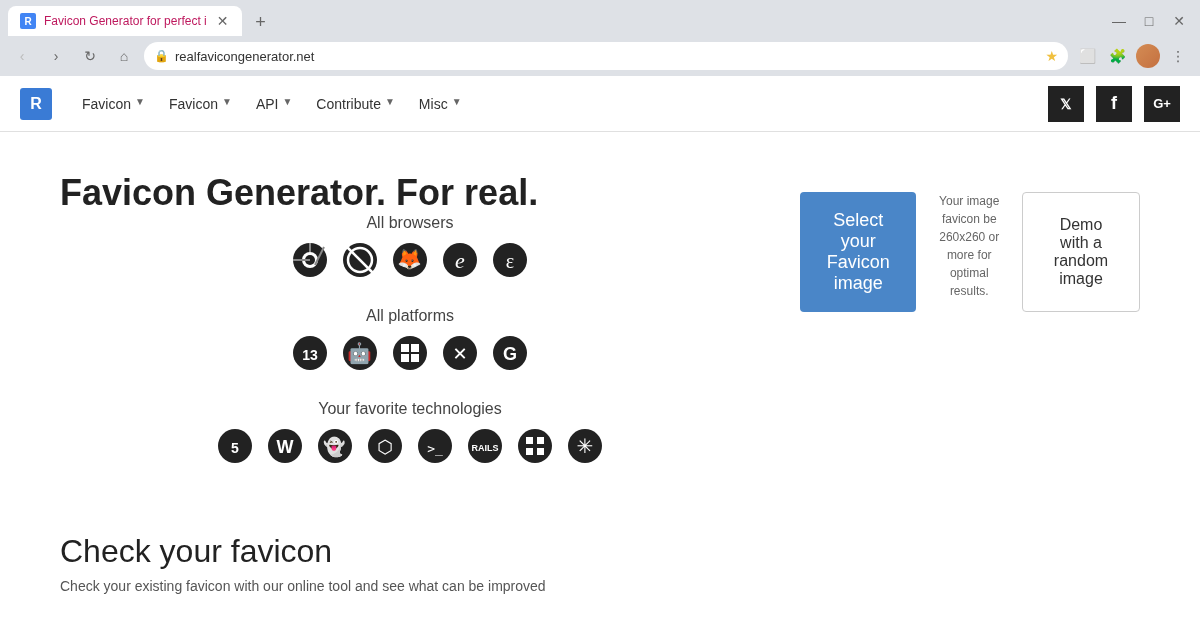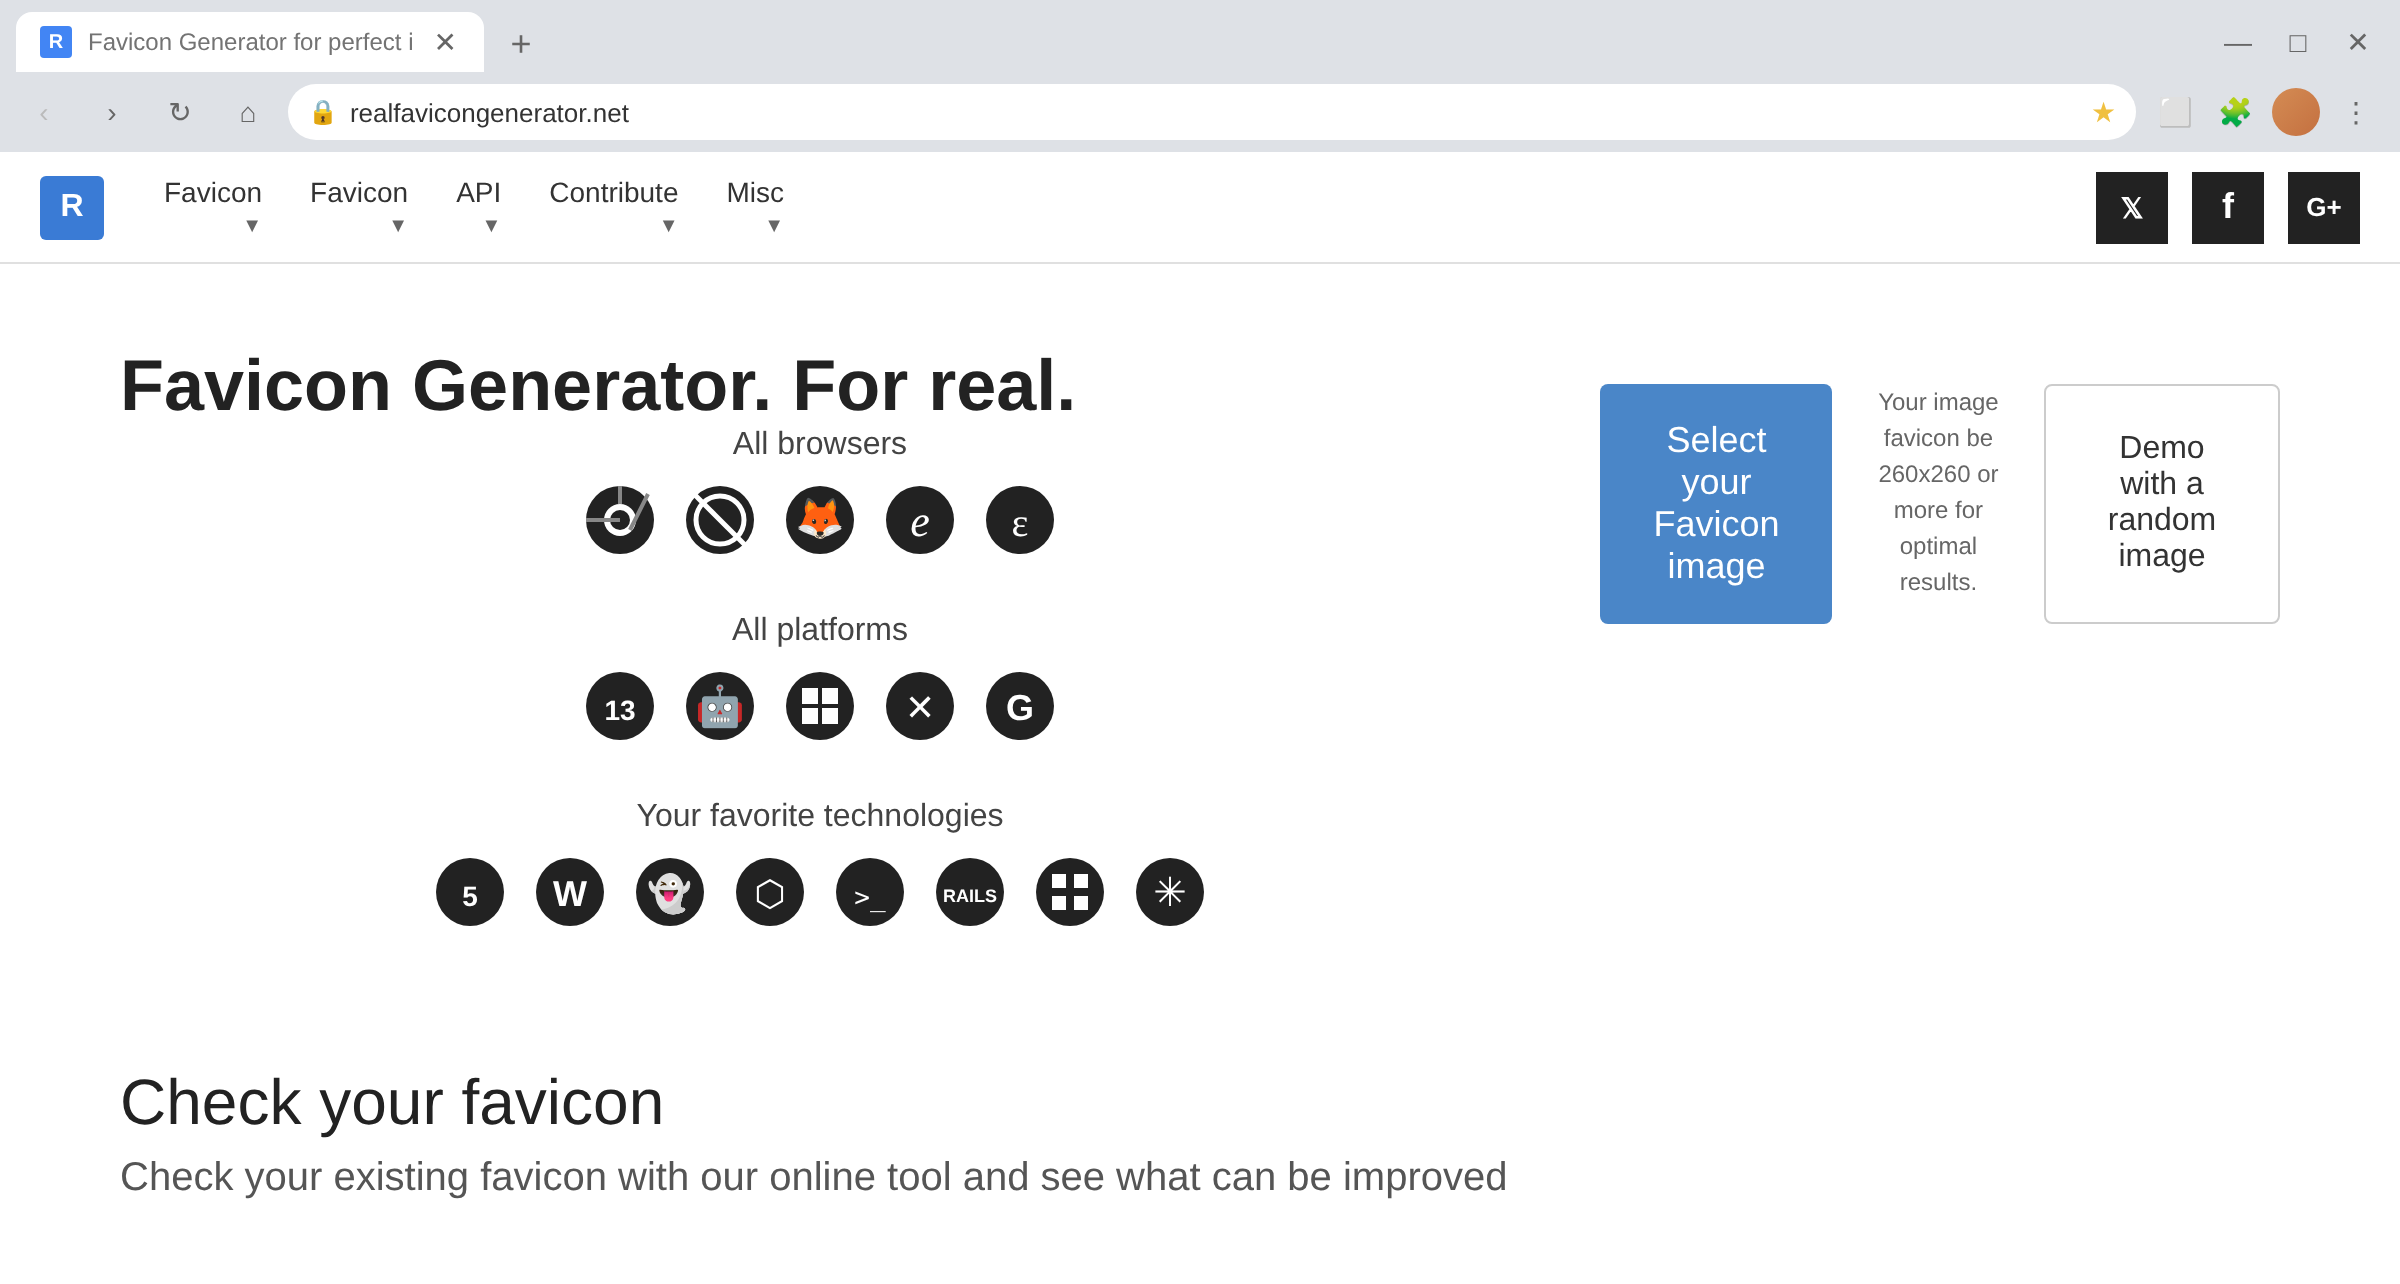--- a/index.html
+++ b/index.html
@@ -4,21 +4,21 @@
   <style>
     * { margin: 0; padding: 0; box-sizing: border-box; }
     body { font-family: Arial, sans-serif; background: #f0f0f0; width: 1200px; height: 642px; overflow: hidden; }
 
     
     .browser-chrome { background: #dee1e6; width: 100%; }
     .title-bar { display: flex; align-items: center; padding: 6px 8px 0 8px; height: 36px; gap: 4px; }
     .tab-group { display: flex; align-items: flex-end; flex: 1; }
     .tab { background: #fff; border-radius: 8px 8px 0 0; padding: 6px 12px; display: flex; align-items: center; gap: 8px; height: 30px; min-width: 180px; max-width: 240px; }
     .tab-favicon { width: 16px; height: 16px; background: #4285f4; border-radius: 2px; display: flex; align-items: center; justify-content: center; color: white; font-weight: bold; font-size: 10px; flex-shrink: 0; }
-    .tab-title { font-size: 12px; color: #737373; flex: 1; white-space: nowrap; overflow: hidden; text-overflow: ellipsis; }
+    .tab-title { font-size: 12px; color: #be185d; flex: 1; white-space: nowrap; overflow: hidden; text-overflow: ellipsis; }
     .tab-close { color: #666; cursor: pointer; font-size: 14px; line-height: 1; padding: 2px; border-radius: 50%; }
     .new-tab-btn { margin-left: 4px; width: 28px; height: 28px; display: flex; align-items: center; justify-content: center; color: #666; font-size: 18px; cursor: pointer; border-radius: 50%; }
     .window-controls { display: flex; gap: 4px; margin-left: auto; }
     .window-btn { width: 26px; height: 26px; display: flex; align-items: center; justify-content: center; color: #666; font-size: 14px; cursor: pointer; border-radius: 4px; }
 
     .address-bar-row { background: #dee1e6; display: flex; align-items: center; padding: 4px 8px; gap: 6px; height: 40px; }
     .nav-btn { width: 28px; height: 28px; display: flex; align-items: center; justify-content: center; color: #666; cursor: pointer; border-radius: 50%; font-size: 14px; }
     .nav-btn.disabled { color: #bbb; cursor: default; }
     .address-bar { flex: 1; background: #fff; border-radius: 20px; height: 28px; display: flex; align-items: center; padding: 0 10px; gap: 6px; font-size: 13px; color: #333; }
     .lock-icon { color: #666; font-size: 12px; }
@@ -28,21 +28,21 @@
     .toolbar-icon-btn { width: 28px; height: 28px; display: flex; align-items: center; justify-content: center; color: #666; cursor: pointer; border-radius: 50%; font-size: 14px; }
     .profile-avatar { width: 24px; height: 24px; border-radius: 50%; background: linear-gradient(135deg, #d48c54, #c47040); overflow: hidden; display: flex; align-items: center; justify-content: center; }
 
     
     .website { background: #fff; margin: 0; overflow: hidden; height: calc(642px - 76px); display: flex; flex-direction: column; }
 
     
     .site-nav { display: flex; align-items: center; padding: 0 20px; height: 56px; border-bottom: 1px solid #e0e0e0; background: #fff; flex-shrink: 0; }
     .site-logo { background: #3a7bd5; color: white; font-weight: bold; font-size: 16px; width: 32px; height: 32px; display: flex; align-items: center; justify-content: center; border-radius: 3px; margin-right: 20px; }
     .nav-items { display: flex; gap: 4px; align-items: center; }
-    .nav-item { display: flex; align-items: flex-end; padding: 6px 10px; color: #333; font-size: 14px; cursor: pointer; gap: 4px; flex-direction: column; }
+    .nav-item { display: flex; align-items: flex-start; padding: 6px 10px; color: #333; font-size: 14px; cursor: pointer; gap: 4px; }
     .nav-caret { font-size: 10px; color: #666; }
     .nav-social { margin-left: auto; display: flex; gap: 12px; align-items: center; }
     .social-btn { width: 36px; height: 36px; background: #222; color: #fff; display: flex; align-items: center; justify-content: center; font-size: 16px; cursor: pointer; }
     .social-btn.google { background: #222; }
 
     
     .main-content { flex: 1; overflow-y: auto; padding: 40px 60px; display: flex; flex-direction: column; gap: 40px; position: relative; }
 
     .hero-section { display: flex; gap: 40px; align-items: flex-start; }
     .hero-left { flex: 1; }
@@ -52,21 +52,21 @@
     .icon-row { display: flex; gap: 14px; align-items: center; justify-content: center; flex-wrap: wrap; }
     .browser-icon { font-size: 32px; line-height: 1; }
 
     .hero-right { width: 340px; flex-shrink: 0; display: flex; flex-direction: row; gap: 16px; padding-top: 20px; }
     .select-favicon-btn { background: #4a86c8; color: #fff; border: none; border-radius: 4px; padding: 18px 24px; font-size: 18px; cursor: pointer; width: 100%; text-align: center; }
     .hint-text { font-size: 12px; color: #666; text-align: center; line-height: 1.5; }
     .demo-btn { background: #fff; color: #333; border: 1px solid #ccc; border-radius: 4px; padding: 14px 24px; font-size: 16px; cursor: pointer; width: 100%; text-align: center; }
 
     .check-section { }
     .check-title { font-size: 32px; font-weight: 400; color: #222; margin-bottom: 8px; }
-    .check-desc { font-size: 20px; color: #555; }
+    .check-desc { font-size: 14px; color: #555; }
 
     
     .main-content::-webkit-scrollbar { width: 8px; }
     .main-content::-webkit-scrollbar-track { background: #f0f0f0; }
     .main-content::-webkit-scrollbar-thumb { background: #ccc; border-radius: 4px; }
   </style>
 </head>
 <body>
 
 <div class="browser-chrome">

